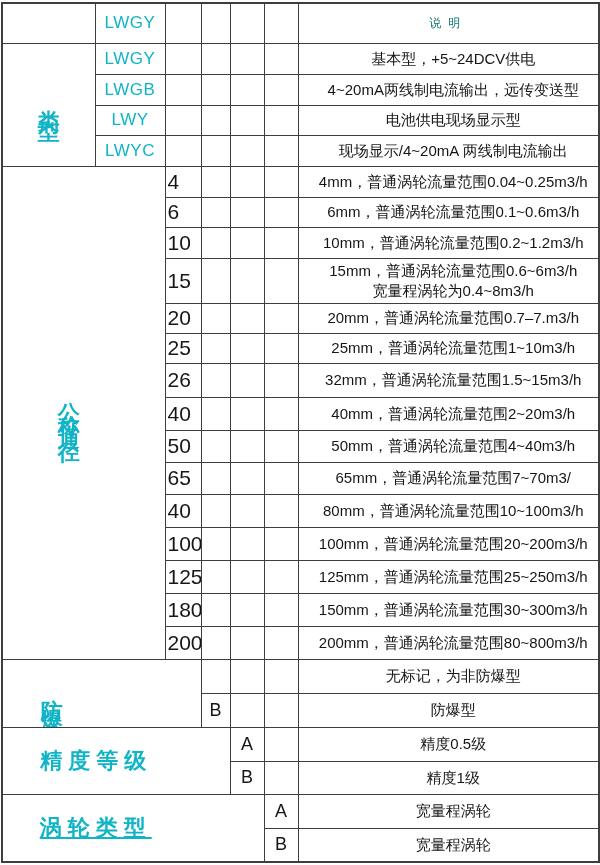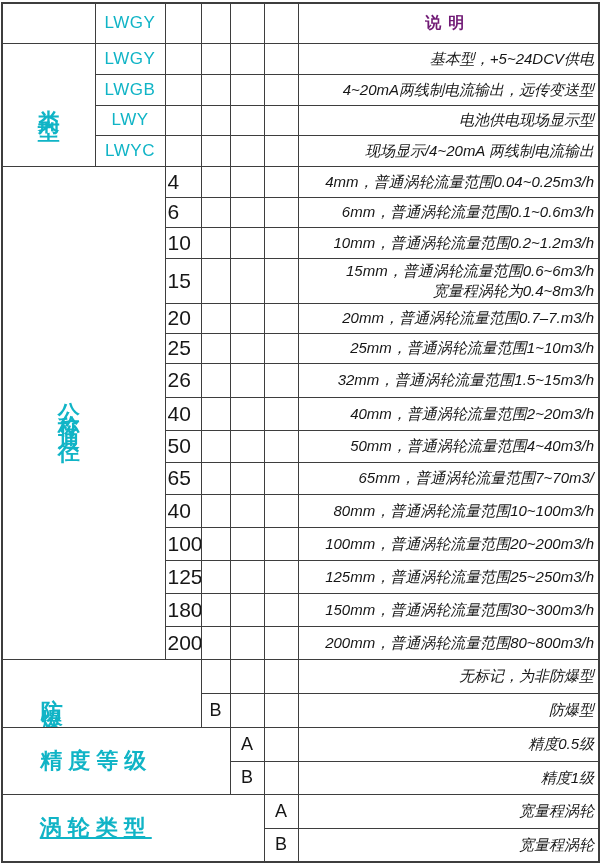--- a/index.html
+++ b/index.html
@@ -3,41 +3,41 @@
 <meta charset="utf-8">
 <style>
   html,body{margin:0;padding:0;background:#ffffff;}
   body{width:600px;height:865px;font-family:"Liberation Sans",sans-serif;}
   table{border-collapse:collapse;table-layout:fixed;width:597px;margin:2px 0 0 1px;
         border:2px solid #3e3e3e;}
   td{border:1.5px solid #3e3e3e;padding:0;vertical-align:middle;overflow:hidden;
      color:#161616;}
   
   .desc{font-size:15px;line-height:20px;padding:2px 4px 2px 14px;white-space:pre-line;
-        text-align:right;font-style:italic;}
+        text-align:center;}
   
   .model{color:#10b4c6;font-weight:normal;font-size:17px;text-align:center;
          letter-spacing:0.5px;}
   
   .size{font-size:21px;padding-left:2px;text-align:left;}
   
   .code{font-size:18px;text-align:center;}
   
   .cat{color:#10b4c6;font-weight:bold;font-size:22px;text-align:center;}
   .vlabel{display:inline-block;writing-mode:vertical-rl;text-orientation:upright;}
   .sp10{letter-spacing:10px;}
   .sp13{letter-spacing:13px;}
   .sp9{letter-spacing:9px;}
   .hlabel{letter-spacing:6px;text-align:center;}
   .pad-dia{padding-right:30px;}
   .pad-exp{padding-right:100px;}
   .pad-acc{padding-right:40px;}
   .pad-tur{padding-right:75px;text-decoration:underline;}
   
-  .desc-title{color:#701a75;font-weight:bold;font-size:16px;text-align:center;
+  .desc-title{color:#0f766e;font-weight:normal;font-size:12px;text-align:center;
               letter-spacing:7px;}
 </style>
 </head>
 <body>
 
 <table>
   <colgroup>
     <col style="width:93px">
       <col style="width:70px">
       <col style="width:36px">

